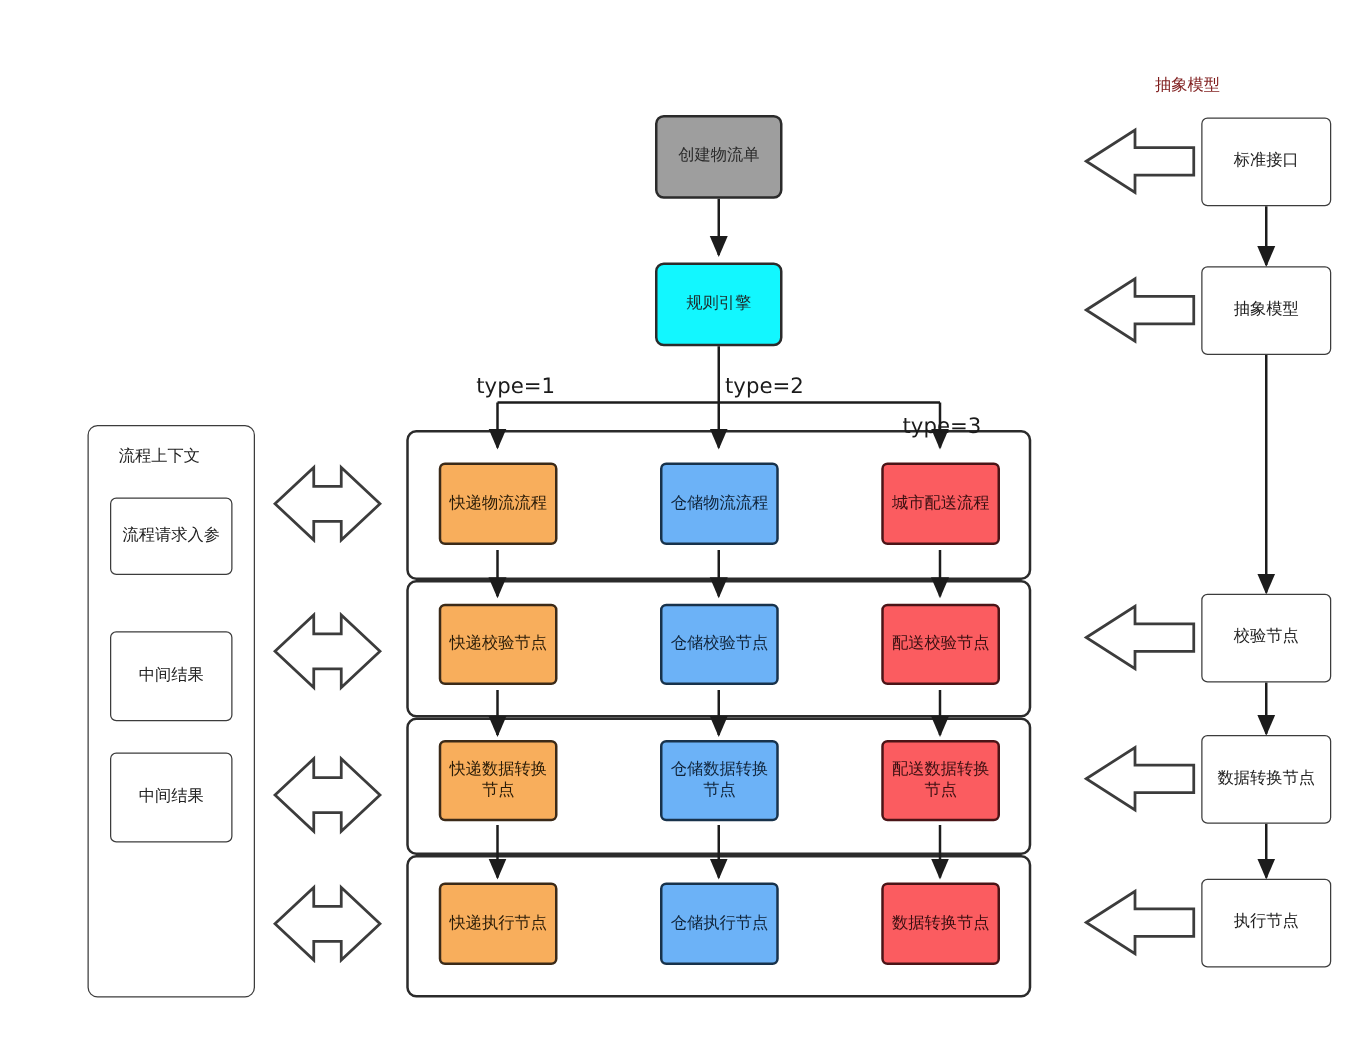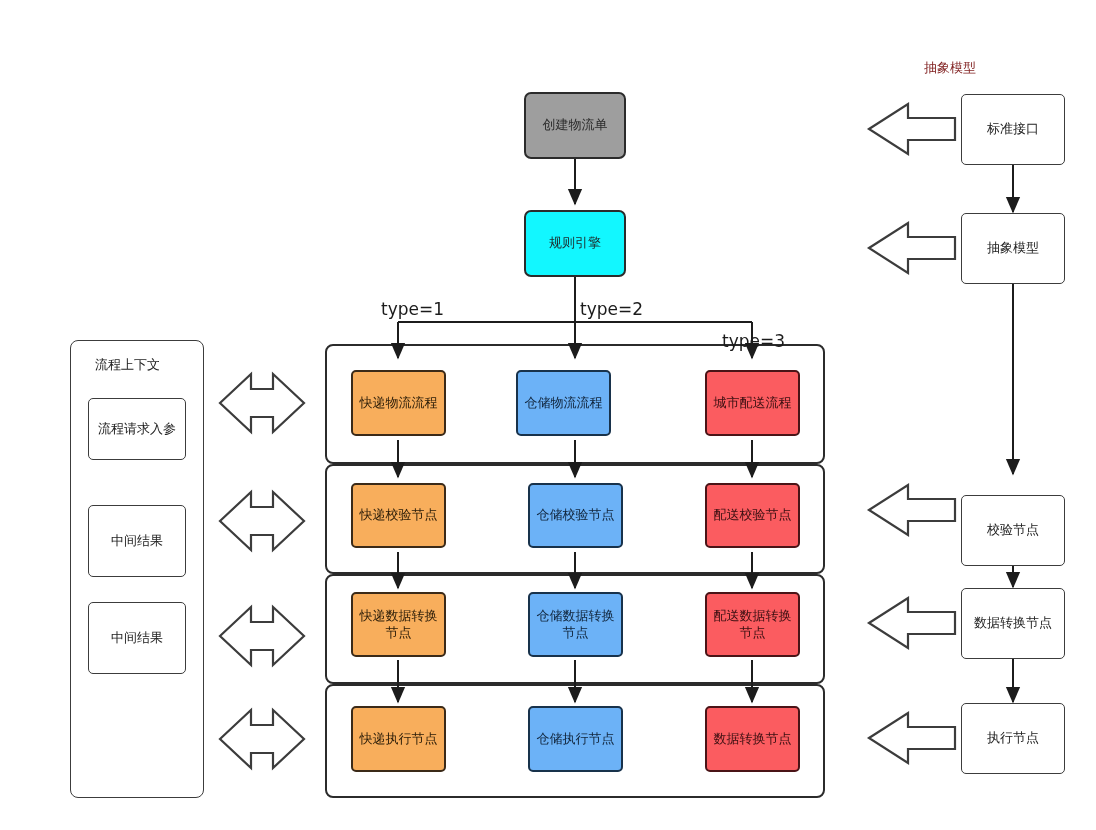--- a/index.html
+++ b/index.html
@@ -164,21 +164,21 @@
 
   <div class="node gray rounded" style="left:524px; top:92px; width:102px; height:67px;">创建物流单</div>
 
   <div class="node cyan rounded" style="left:524px; top:210px; width:102px; height:67px;">规则引擎</div>
 
   <div class="label edge-label" style="left:381px; top:299px;">type=1</div>
   <div class="label edge-label" style="left:580px; top:299px;">type=2</div>
   <div class="label edge-label" style="left:722px; top:299px;margin-top:32px;">type=3</div>
 
   <div class="node orange rounded-sm" style="left:351px; top:370px; width:95px; height:66px;">快递物流流程</div>
-  <div class="node blue rounded-sm" style="left:516px; top:370px; width:95px; height:66px;">仓储物流流程</div>
+  <div class="node blue rounded-sm" style="left:528px; top:370px; width:95px; height:66px;">仓储物流流程</div>
   <div class="node red rounded-sm" style="left:705px; top:370px; width:95px; height:66px;">城市配送流程</div>
 
   <div class="node orange rounded-sm" style="left:351px; top:483px; width:95px; height:65px;">快递校验节点</div>
   <div class="node blue rounded-sm" style="left:528px; top:483px; width:95px; height:65px;">仓储校验节点</div>
   <div class="node red rounded-sm" style="left:705px; top:483px; width:95px; height:65px;">配送校验节点</div>
 
   <div class="node orange rounded-sm" style="left:351px; top:592px; width:95px; height:65px;">快递数据转换
 节点</div>
   <div class="node blue rounded-sm" style="left:528px; top:592px; width:95px; height:65px;">仓储数据转换
 节点</div>
@@ -193,21 +193,21 @@
   <div class="label panel-title" style="left:95px; top:356px;">流程上下文</div>
 
   <div class="node plain rounded-sm" style="left:88px; top:398px; width:98px; height:62px;">流程请求入参</div>
   <div class="node plain rounded-sm" style="left:88px; top:505px; width:98px; height:72px;">中间结果</div>
   <div class="node plain rounded-sm" style="left:88px; top:602px; width:98px; height:72px;">中间结果</div>
 
   <div class="label column-title" style="left:924px; top:59px;">抽象模型</div>
 
   <div class="node plain rounded-sm" style="left:961px; top:94px; width:104px; height:71px;">标准接口</div>
   <div class="node plain rounded-sm" style="left:961px; top:213px; width:104px; height:71px;">抽象模型</div>
-  <div class="node plain rounded-sm" style="left:961px; top:475px; width:104px; height:71px;margin-top:20px;">校验节点</div>
+  <div class="node plain rounded-sm" style="left:961px; top:475px; width:104px; height:71px;">校验节点</div>
   <div class="node plain rounded-sm" style="left:961px; top:588px; width:104px; height:71px;">数据转换节点</div>
   <div class="node plain rounded-sm" style="left:961px; top:703px; width:104px; height:71px;">执行节点</div>
 
   <svg class="layer front" viewBox="0 0 1096 830">
 
     <g fill="#ffffff" stroke="#3c3c3c" stroke-width="2.2" stroke-linejoin="miter">
 
       <path d="M220,403 L251,374 L251,389 L273,389 L273,374 L304,403 L273,432 L273,417 L251,417 L251,432 Z"></path>
 
       <path d="M220,521 L251,492 L251,507 L273,507 L273,492 L304,521 L273,550 L273,535 L251,535 L251,550 Z"></path>

